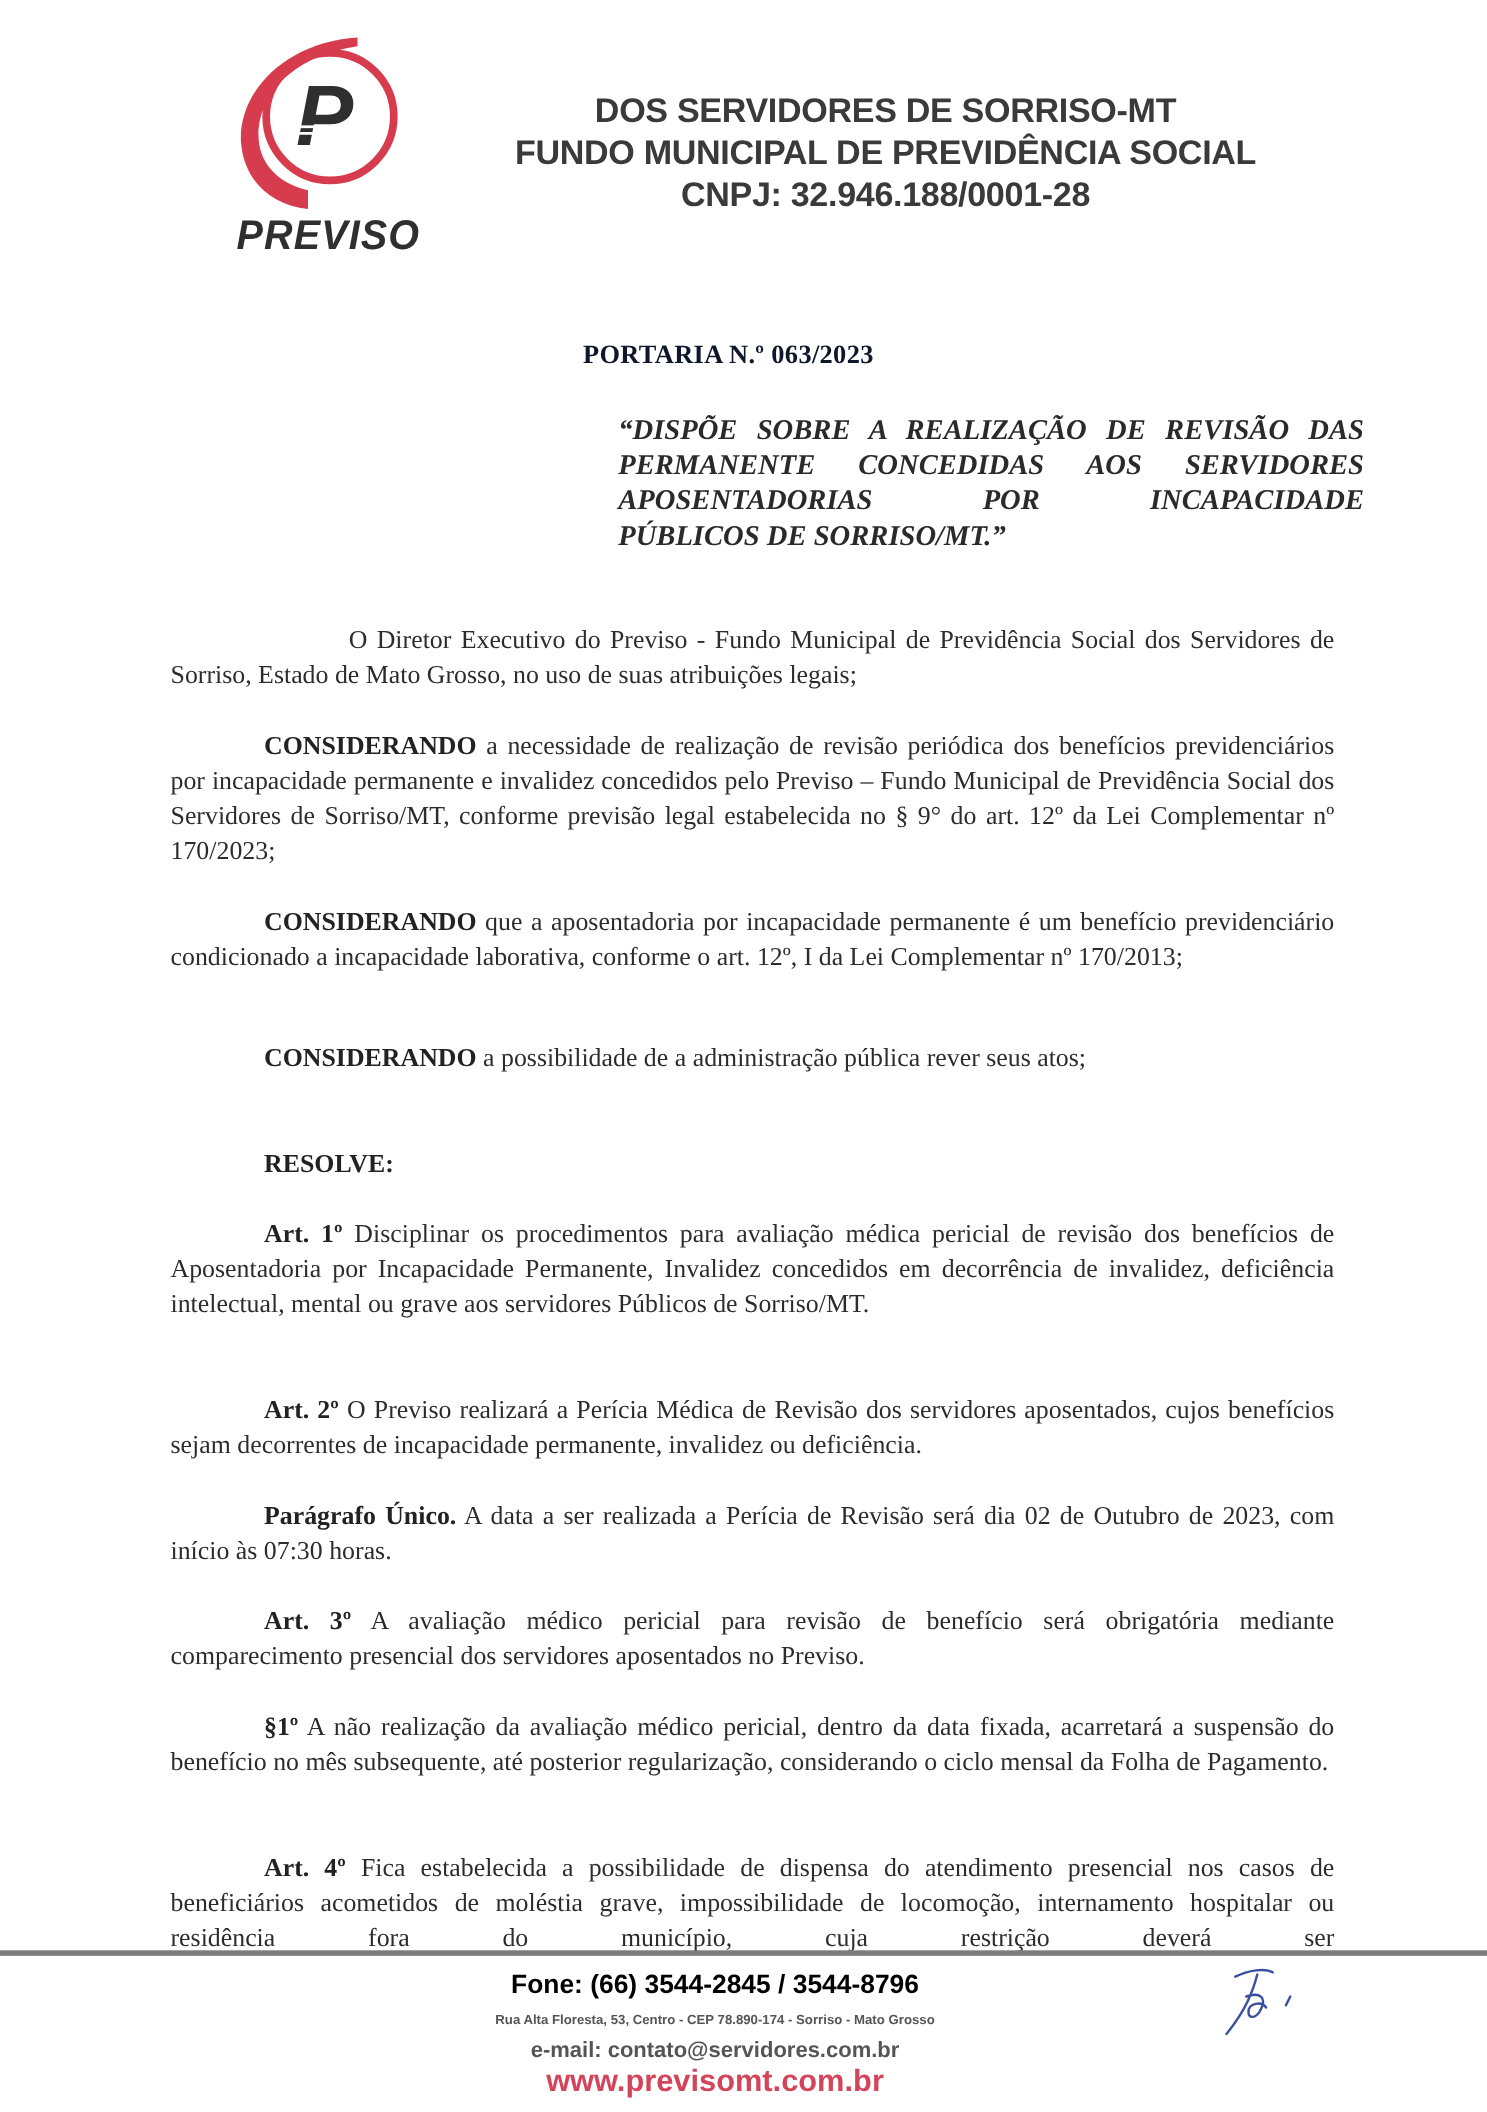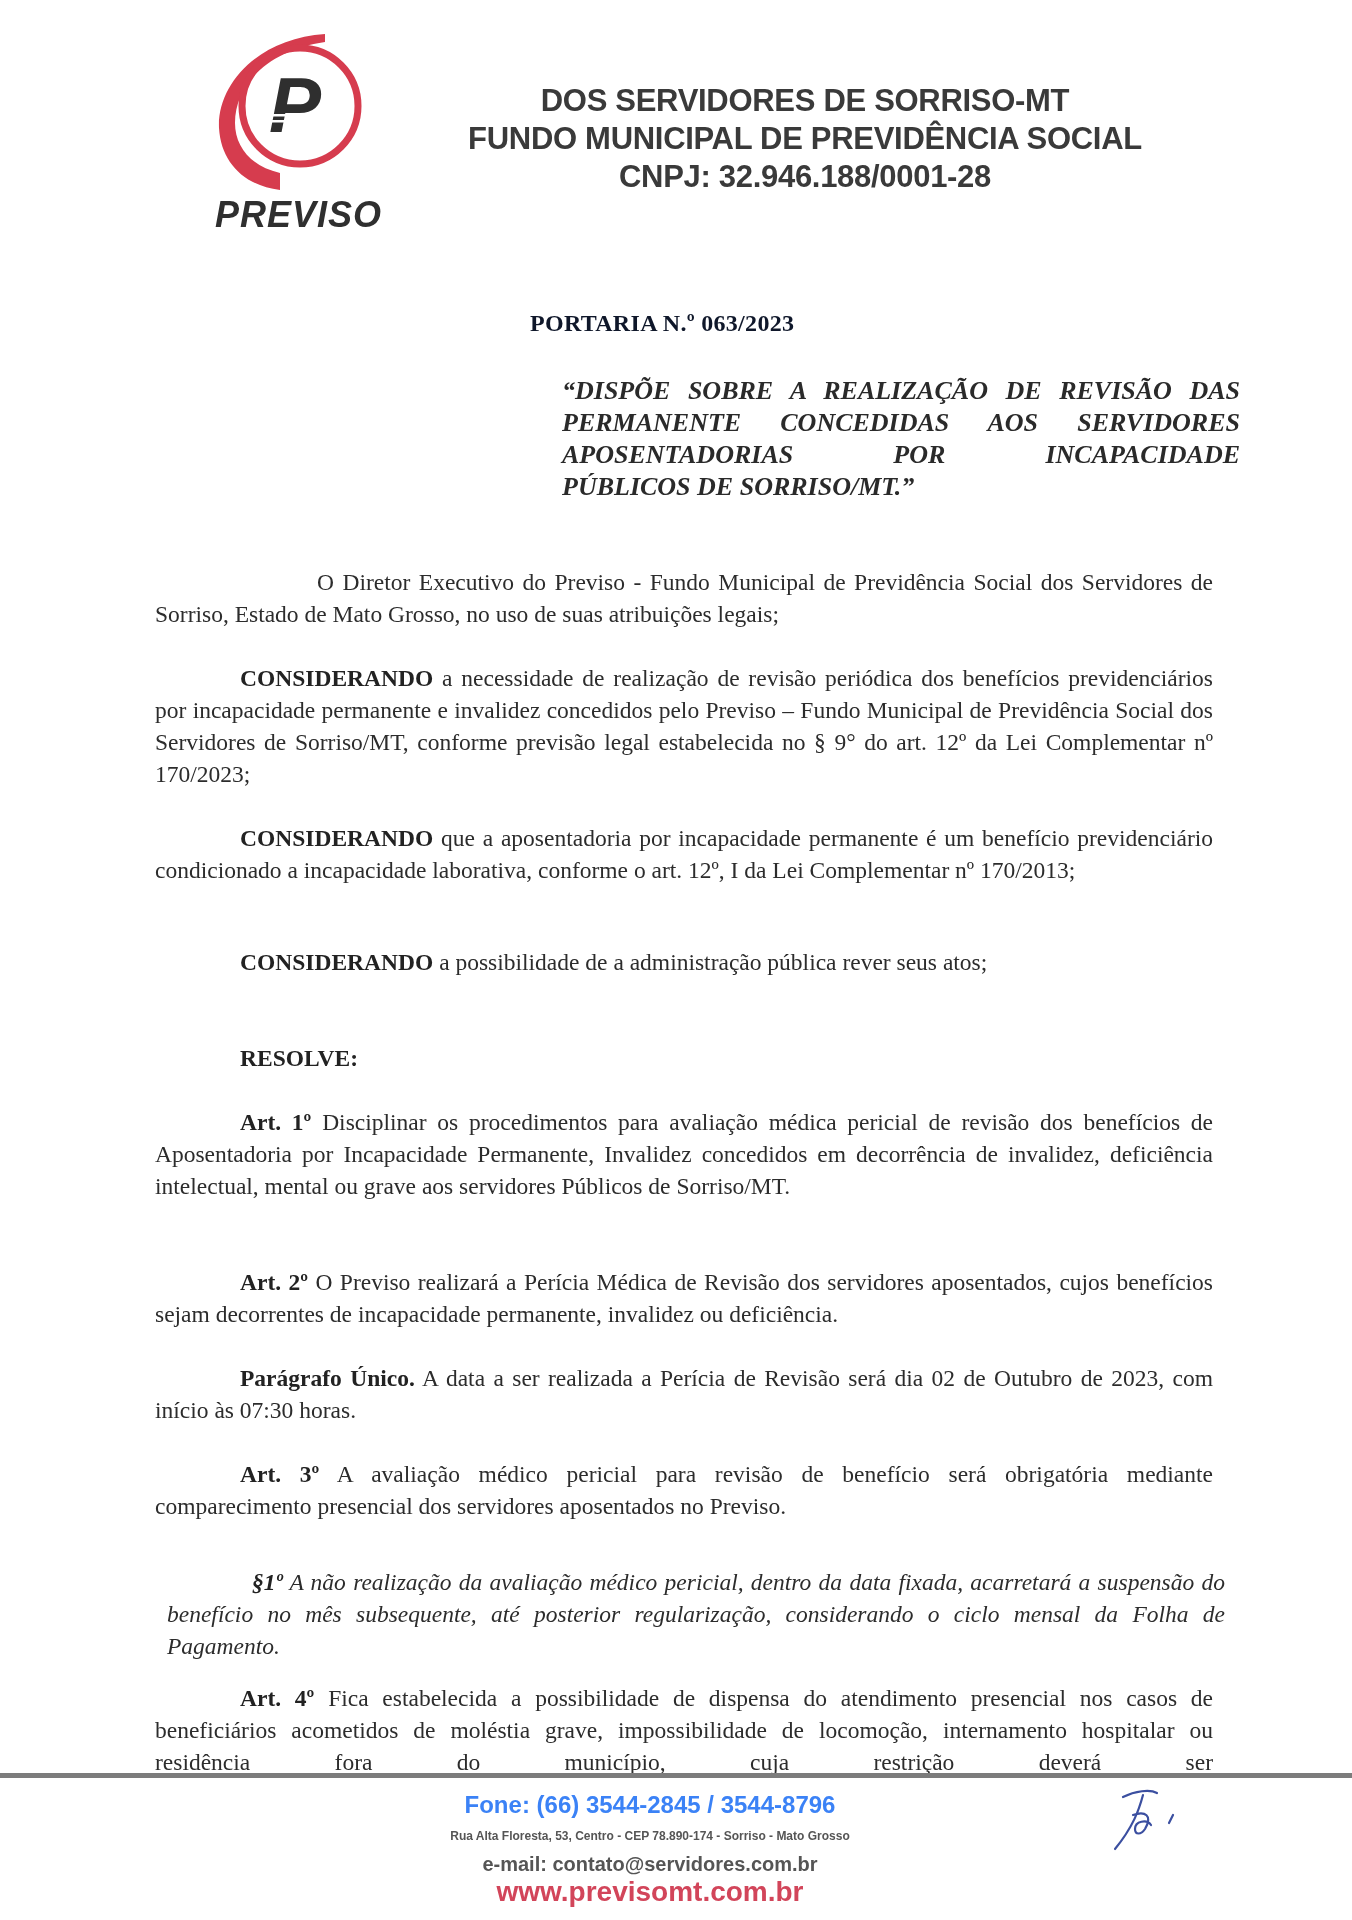--- a/index.html
+++ b/index.html
@@ -127,21 +127,21 @@
       top: 1788px;
       width: 840px;
       text-align: center;
       font-family: "Liberation Sans", sans-serif;
       font-weight: bold;
       color: #555555;
     }
     .footer .phone {
       font-size: 24px;
       line-height: 34px;
-      color: #3b82f6;
+      color: #000000;
     }
     .footer .addr {
       font-size: 12px;
       line-height: 28px;
     }
     .footer .email {
       font-size: 20px;
       line-height: 28px;
     }
     .footer .site {
@@ -219,21 +219,21 @@
 </p>
 
 <p class="body-text indent p-par" style="margin:0;">
   <b>Parágrafo Único.</b><span> A data a ser realizada a Perícia de Revisão será dia 02 de Outubro de 2023, com início às 07:30 horas.</span>
 </p>
 
 <p class="body-text indent p-art3" style="margin:0;">
   <b>Art. 3º</b><span> A avaliação médico pericial para revisão de benefício será obrigatória mediante comparecimento presencial dos servidores aposentados no Previso.</span>
 </p>
 
-<p class="body-text indent p-sec1" style="margin:12px;font-style:italic;">
+<p class="body-text indent p-sec1" style="margin:0;">
   <b>§1º</b><span> A não realização da avaliação médico pericial, dentro da data fixada, acarretará a suspensão do benefício no mês subsequente, até posterior regularização, considerando o ciclo mensal da Folha de Pagamento.</span>
 </p>
 
 <p class="body-text indent p-art4" style="margin:0; text-align-last: justify;">
   <b>Art. 4º</b><span> Fica estabelecida a possibilidade de dispensa do atendimento presencial nos casos de beneficiários acometidos de moléstia grave, impossibilidade de locomoção, internamento hospitalar ou residência fora do município, cuja restrição deverá ser</span>
 </p>
 
 <div class="footer-rule"></div>
 
 <footer class="footer">

